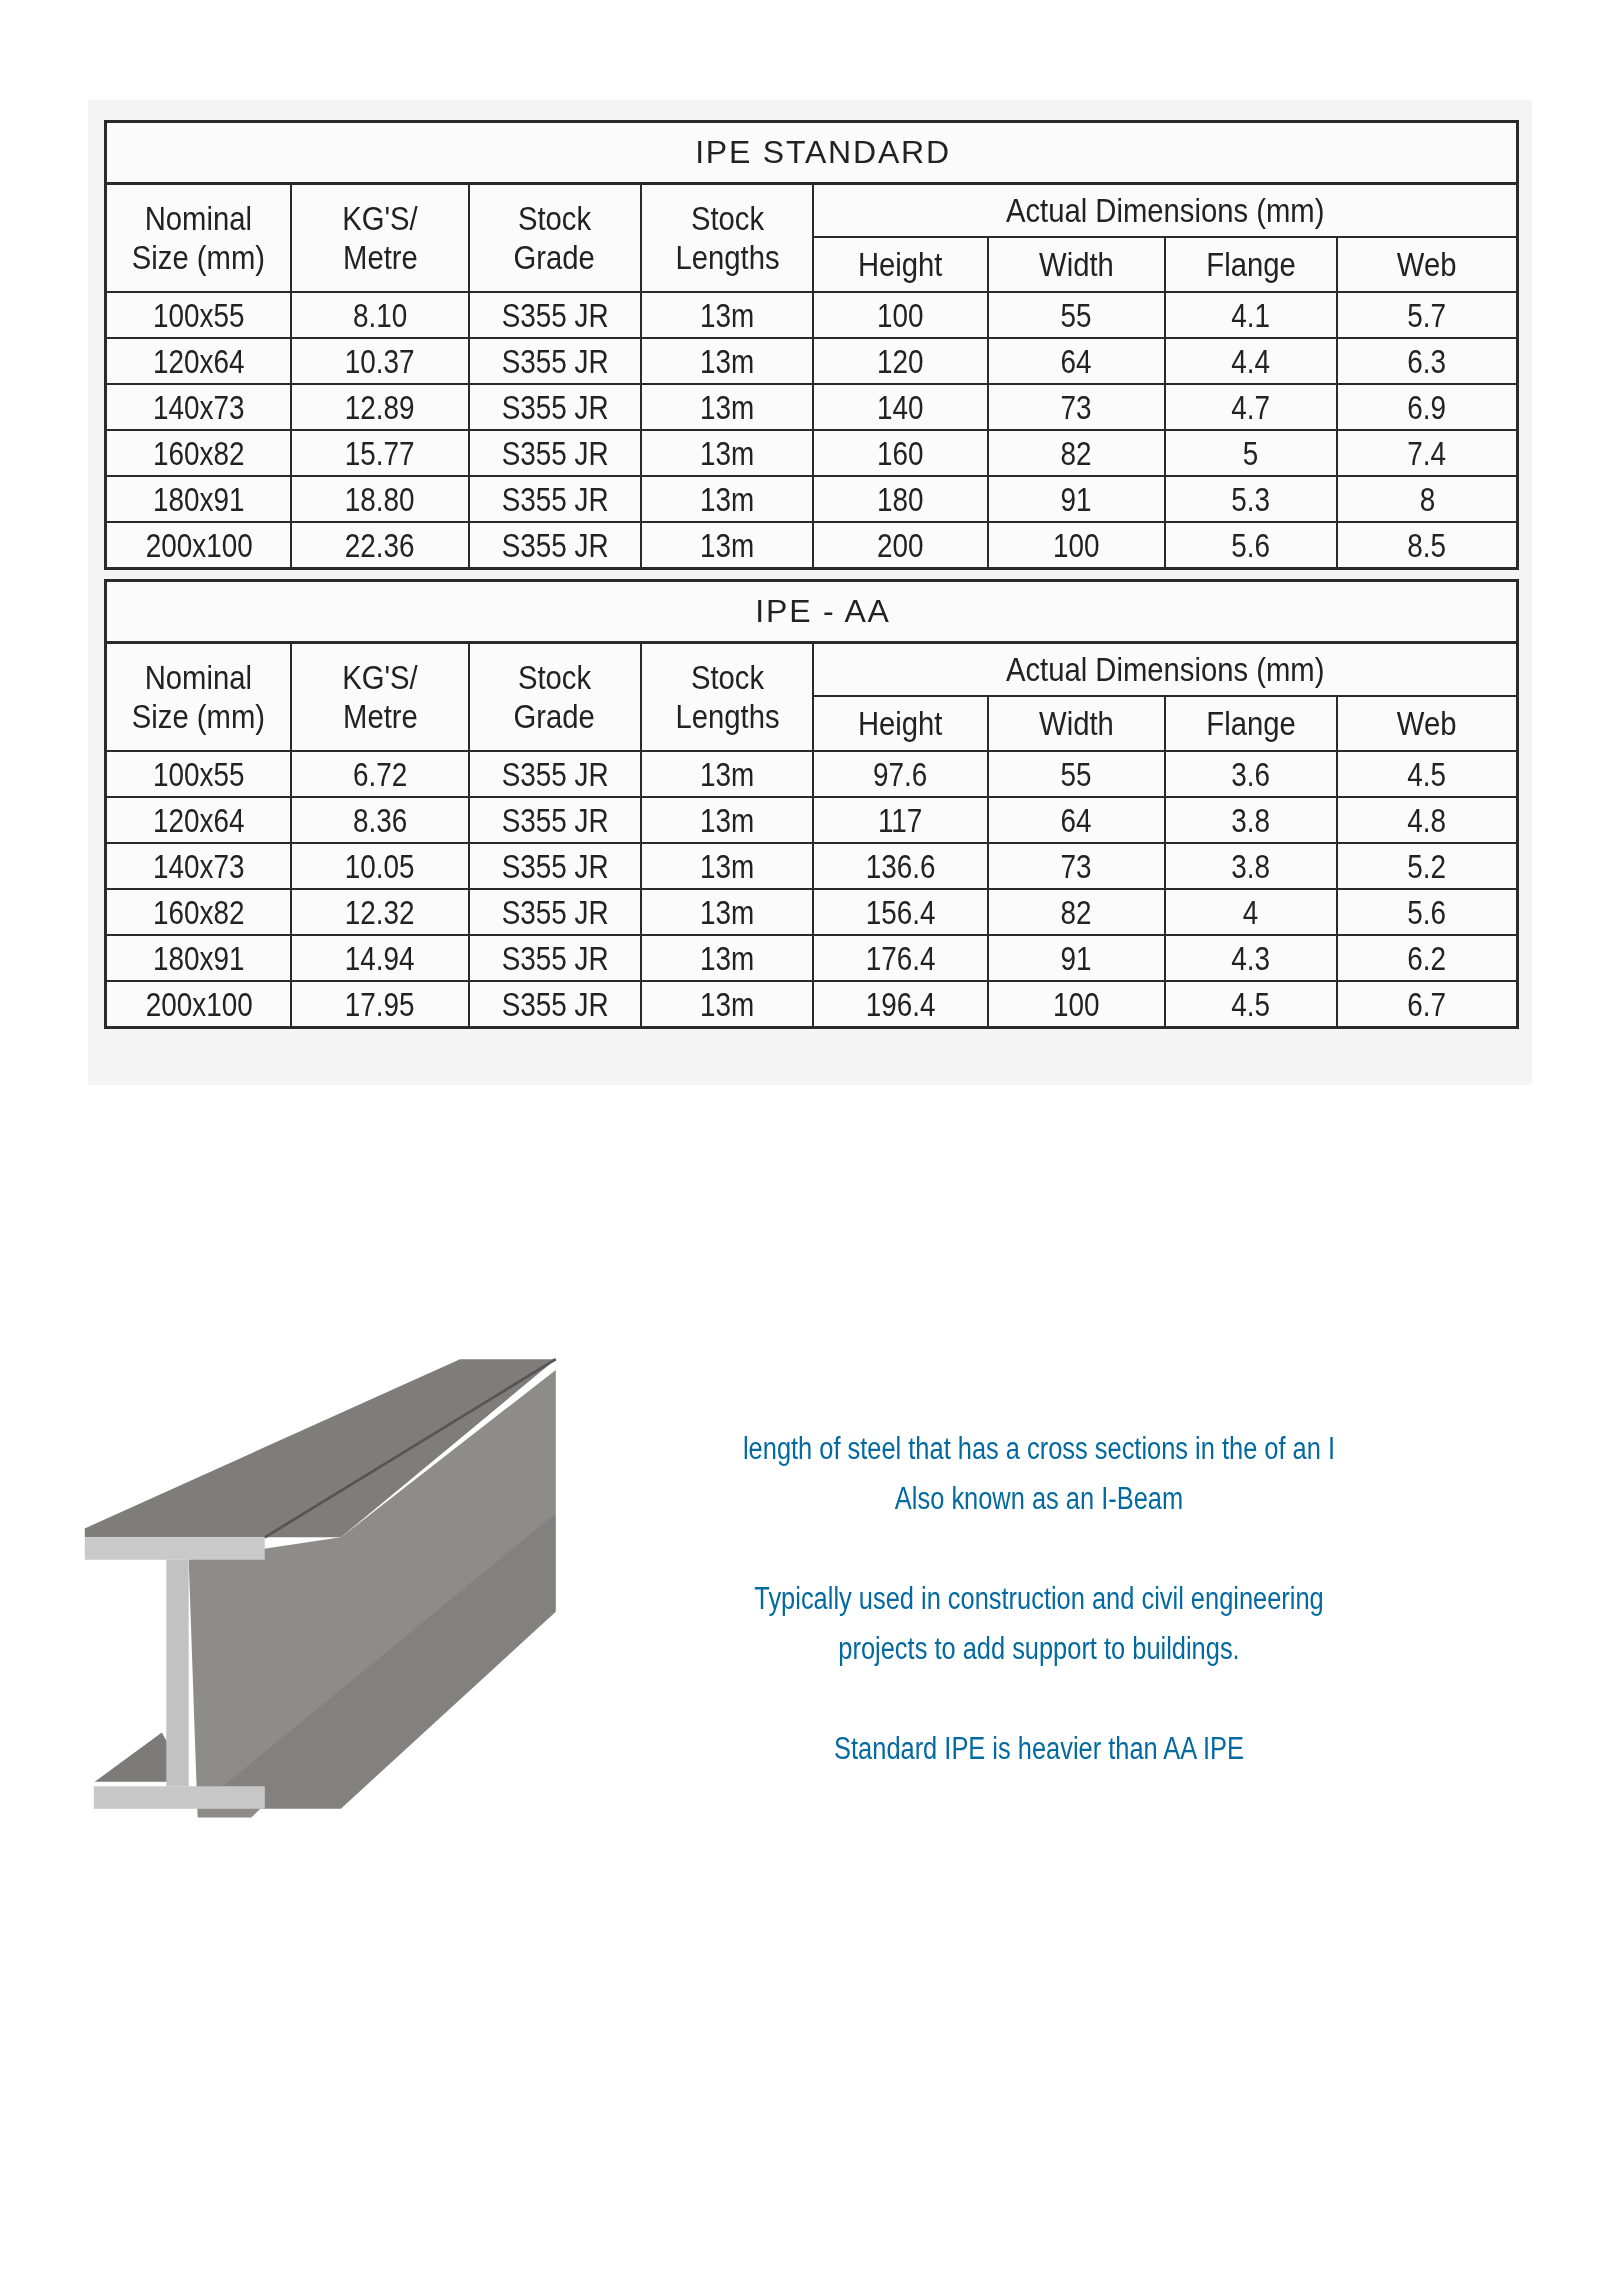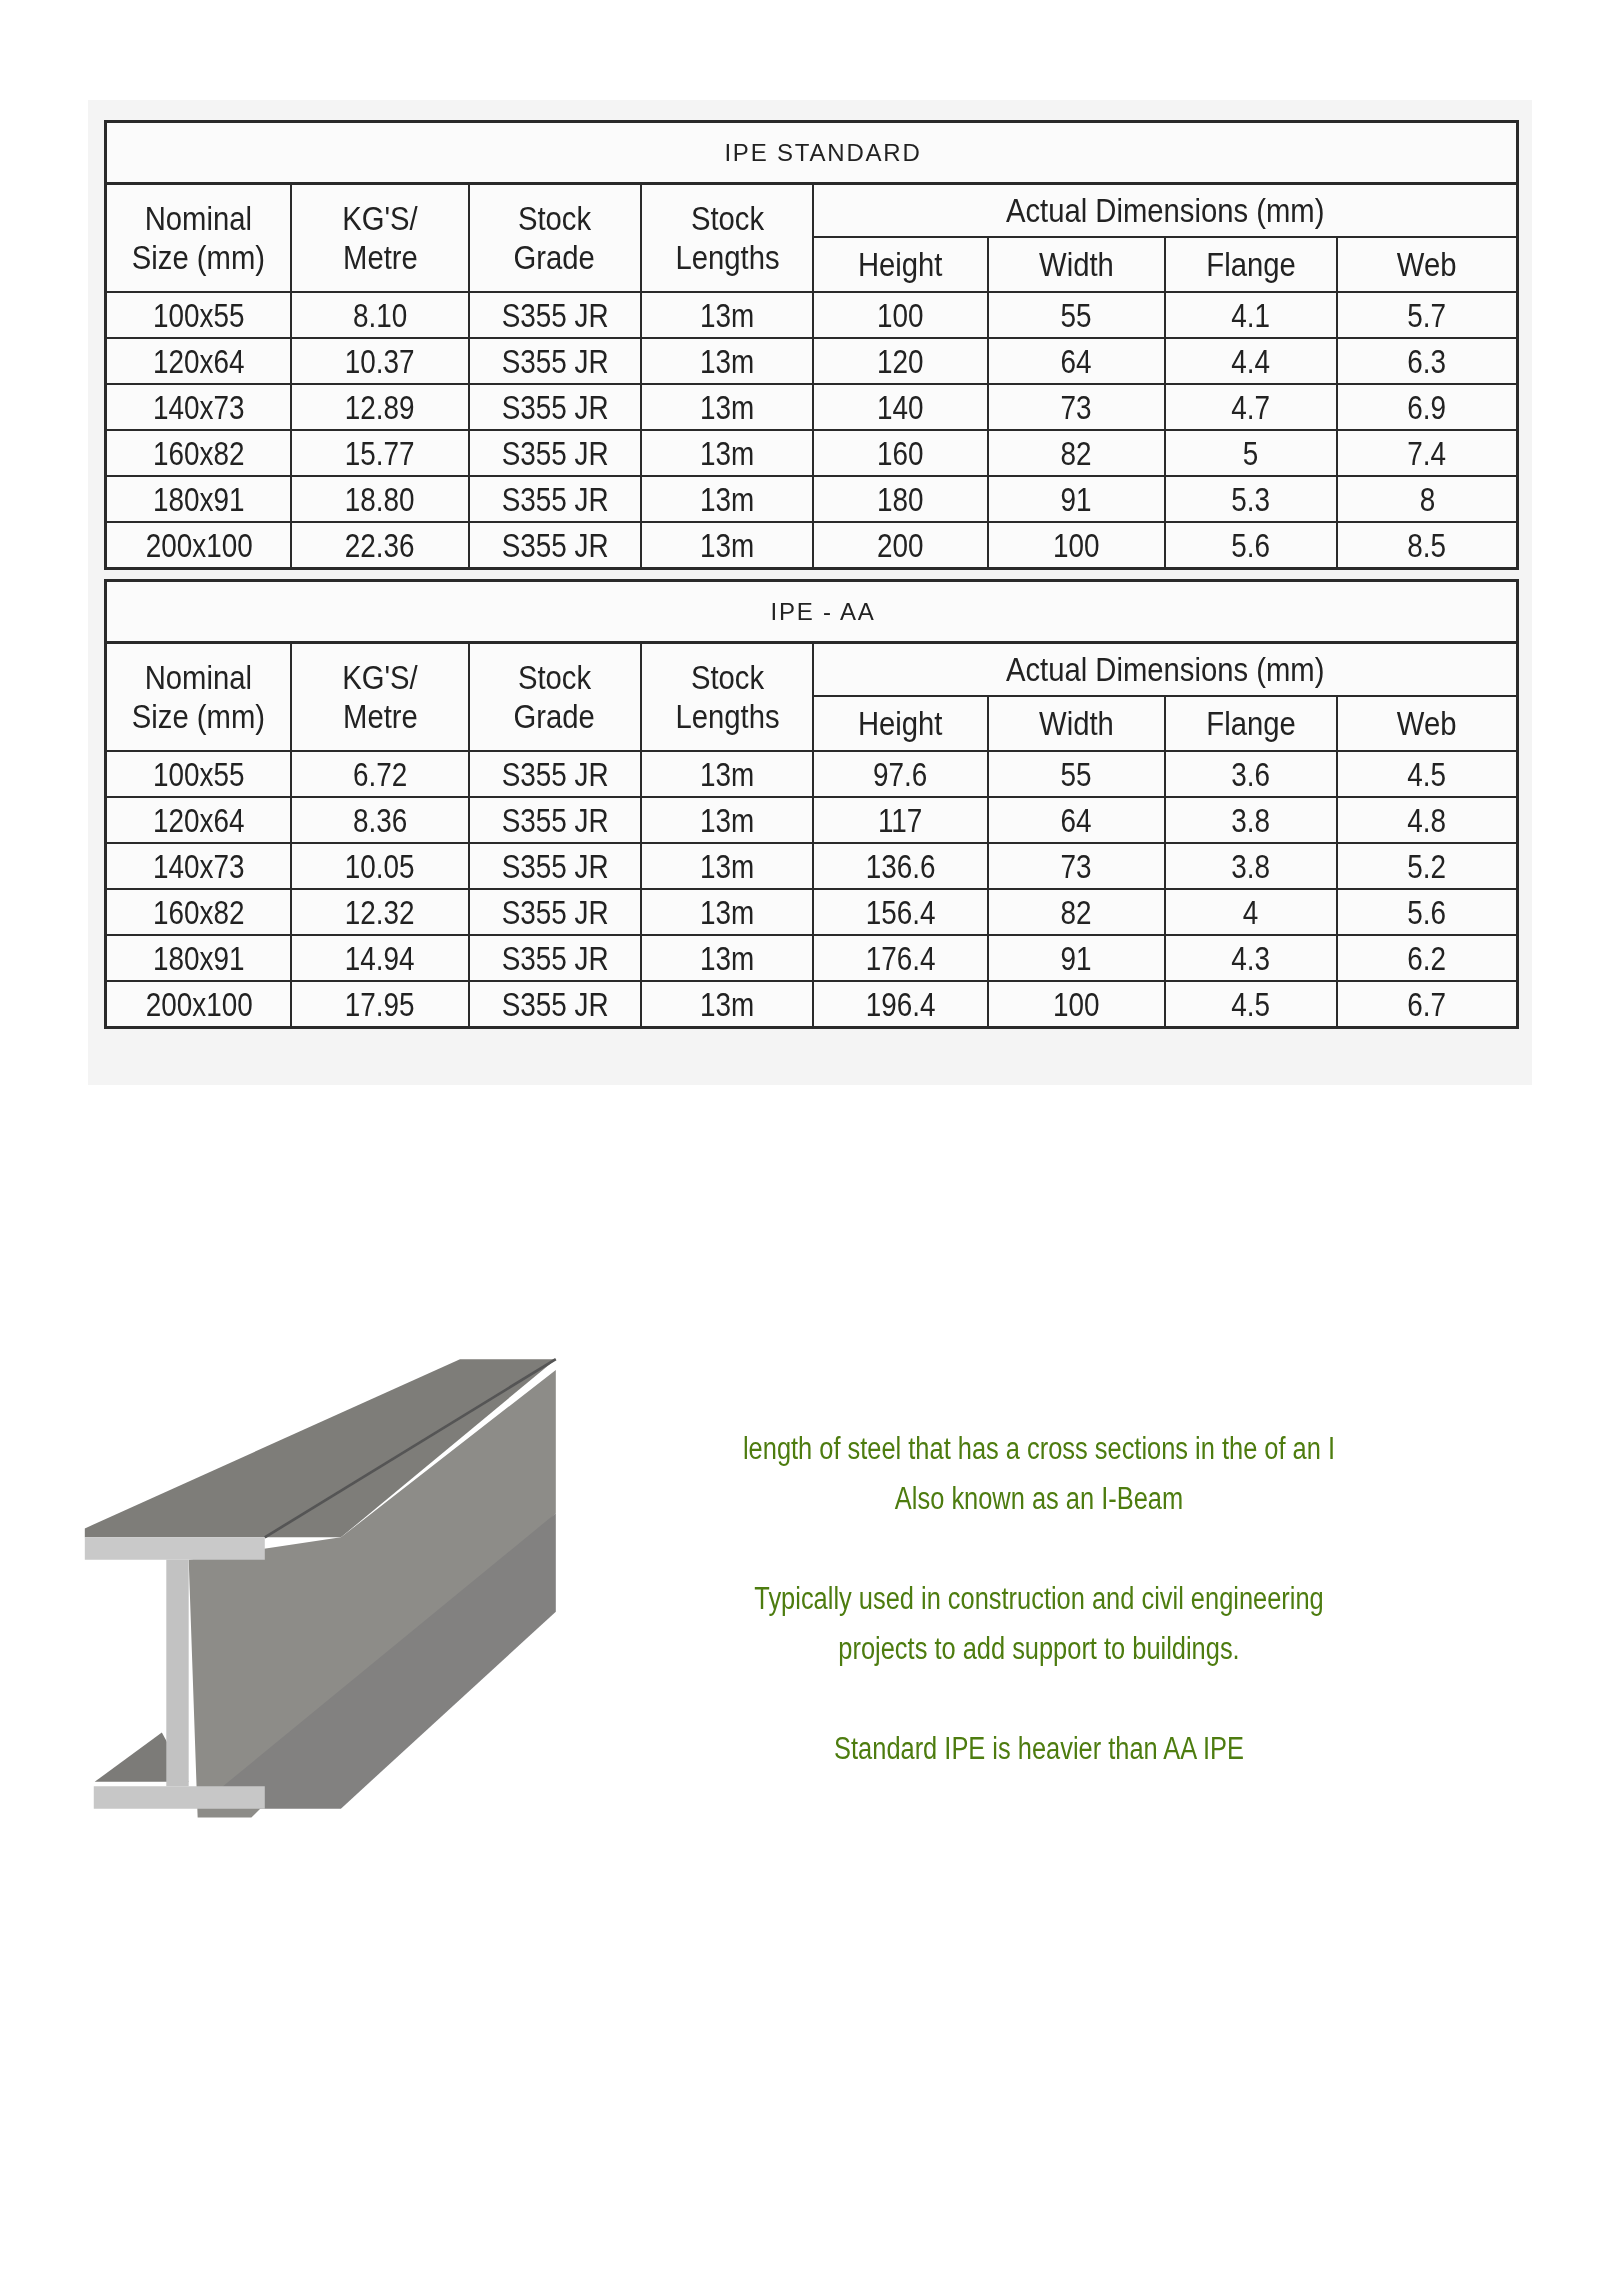--- a/index.html
+++ b/index.html
@@ -17,42 +17,42 @@
     border: 3.6px solid #2a2a2a;
     font-family: "Liberation Sans", sans-serif;
   }
   #table-standard { top: 120px; }
   #table-aa { top: 579px; }
   .spec-table td, .spec-table th {
     border: 2.7px solid #2a2a2a; text-align: center; font-weight: normal; padding: 0;
     color: #222;
   }
   .title-cell {
-    text-align: center; font-size: 24px; letter-spacing: 1.8px; height: 59px;
+    text-align: center; font-size: 32px; letter-spacing: 1.8px; height: 59px;
     padding-left: 23px !important; border-bottom-width: 3.6px !important;
   }
   .hdr { font-size: 34px; line-height: 39px; transform: scaleX(0.86); display: inline-block; }
   .hdr-cell { height: 106px; }
   .hdr-group { height: 50px; }
   .hdr-sub { height: 52px; }
   .cell { font-size: 34px; height: 44px; }
   .cell span { display: inline-block; transform: scaleX(0.82); }
   .col-nom { width: 184px; }
   .col-kg { width: 176px; }
   .col-grade { width: 171px; }
   .col-len { width: 171px; }
   .col-h { width: 173px; margin-top: 24px; }
   .col-w { width: 176px; }
   .col-f { width: 171px; }
   .col-web { width: 179px; border-radius: 24px; }
 
   .beam-figure { position: absolute; left: 72px; top: 1352px; width: 502px; height: 488px; }
   .description {
     position: absolute; left: 645px; top: 1424px; width: 788px; text-align: center;
-    font-family: "Liberation Sans", sans-serif; font-size: 31px; line-height: 50px; color: #4d7c0f;
+    font-family: "Liberation Sans", sans-serif; font-size: 31px; line-height: 50px; color: #0369a1;
   }
   .description p { margin: 0; transform: scaleX(0.82); }
   .description .gap { height: 50px; }
 </style>
 </head>
 <body>
 
 <div class="scan-bg"></div>
 
 <table class="spec-table" id="table-standard">

